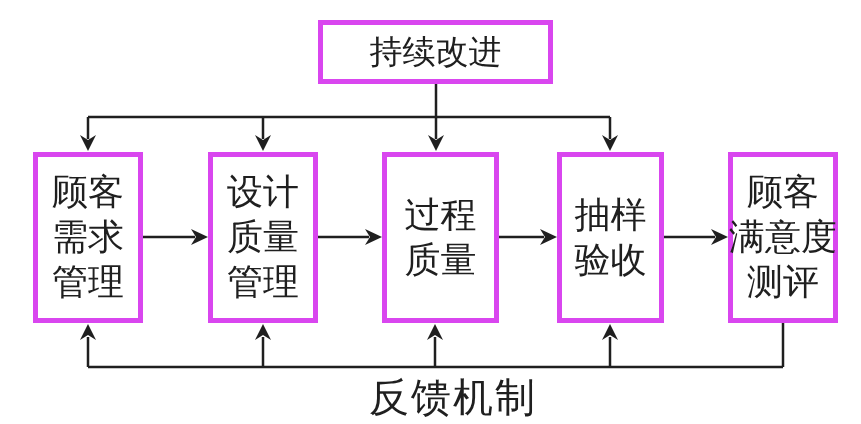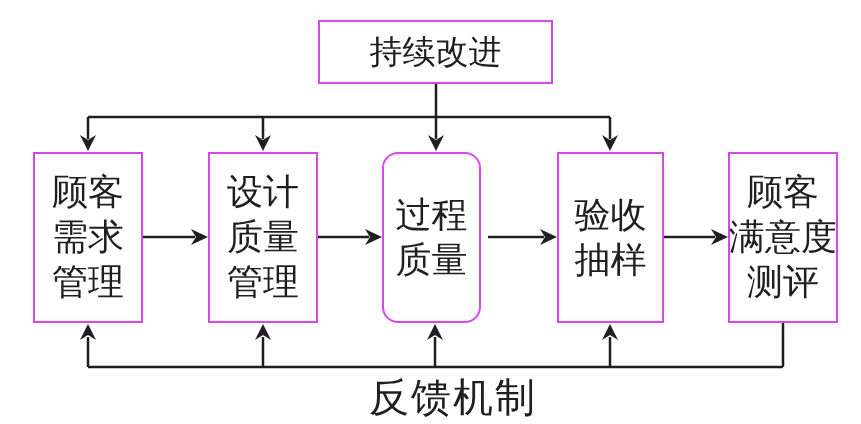--- a/index.html
+++ b/index.html
@@ -13,21 +13,21 @@
     color: #1f1f1f;
     overflow: hidden;
   }
   .connectors {
     position: absolute;
     left: 0; top: 0;
     width: 861px; height: 424px;
   }
   .node {
     position: absolute;
-    border: 2px solid #d946ef;
+    border: 5px solid #d946ef;
     background: #ffffff;
     display: flex;
     flex-direction: column;
     align-items: center;
     justify-content: center;
     text-align: center;
   }
   .node-top {
     left: 318px; top: 20px;
     width: 235px; height: 64px;
@@ -36,21 +36,21 @@
   }
   .node-process {
     top: 152px;
     height: 171px;
     font-size: 36px;
     line-height: 45px;
   }
   .node-process .txt-line { display: block; white-space: nowrap; }
   .np1 { left: 33px;  width: 110px; }
   .np2 { left: 208px; width: 110px; align-items: center; }
-  .np3 { left: 382px; width: 99px; border-radius: 16px; }
+  .np3 { left: 382px; width: 117px; }
   .np4 { left: 557px; width: 107px; }
   .np5 { left: 728px; width: 110px; }
   .feedback-label {
     position: absolute;
     left: 348px; top: 378px;
     width: 210px;
     text-align: center;
     font-size: 40px;
     line-height: 1;
     letter-spacing: 2px;
@@ -119,22 +119,22 @@
     <span class="txt-line">质量</span>
     <span class="txt-line">管理</span>
   </div>
 
   <div class="node node-process np3">
     <span class="txt-line">过程</span>
     <span class="txt-line">质量</span>
   </div>
 
   <div class="node node-process np4">
+    <span class="txt-line">抽样</span>
     <span class="txt-line">验收</span>
-    <span class="txt-line">抽样</span>
   </div>
 
   <div class="node node-process np5">
     <span class="txt-line">顾客</span>
     <span class="txt-line">满意度</span>
     <span class="txt-line">测评</span>
   </div>
 
   <div class="feedback-label">反馈机制</div>
 

